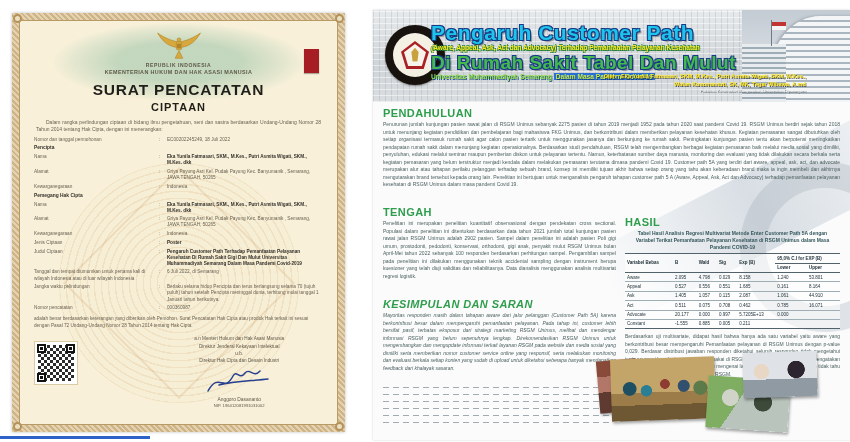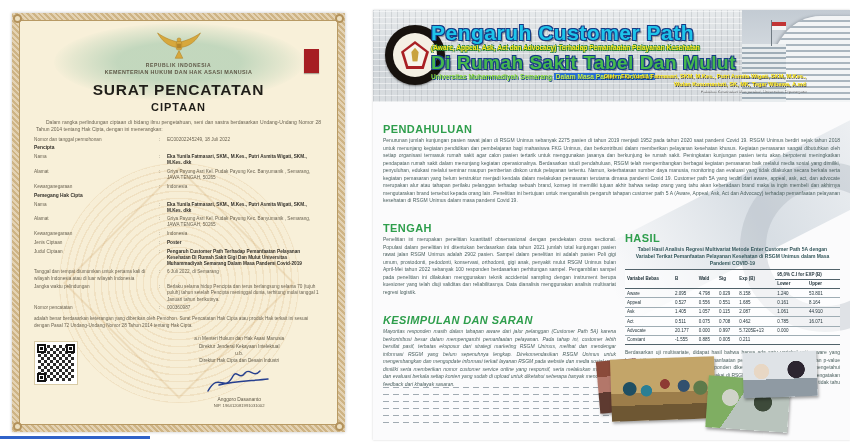--- a/index.html
+++ b/index.html
@@ -125,21 +125,21 @@
   .auth { font-size:5.6px; font-weight:bold; color:#ffe81e; text-shadow:0.7px 0.7px 0 #444; }
   .affil { font-size:4.2px; color:#eef1f3; text-shadow:0.5px 0.5px 0 #666; }
 
   .p-body { position:absolute; left:0; top:92px; width:100%; height:338px; background:#fbfbfc; overflow:hidden; }
   .swoosh { position:absolute; left:220px; top:70px; width:330px; height:80px;
     background:linear-gradient(90deg, rgba(173,187,199,0.0), rgba(173,187,199,0.45), rgba(173,187,199,0.1));
     transform:rotate(-27deg); }
   .arc { position:absolute; right:-60px; top:60px; width:170px; height:170px; border-radius:50%;
     border:26px solid rgba(158,168,178,0.30); }
 
-  .sec-h { font-size:11px; font-weight:bold; color:#2e9e4c; letter-spacing:0.4px; margin:16px 0 2px 0; }
+  .sec-h { font-size:11px; font-weight:bold; color:#2e9e4c; letter-spacing:0.4px; margin:0 0 2px 0; }
   .sec-p { font-size:5px; line-height:1.5; color:#4a5f5e; text-align:justify; margin:0; }
 
   .p-pend { position:absolute; left:10px; top:5px; width:457px; }
   .p-metode { position:absolute; left:10px; top:104px; width:233px; }
   .p-kesimpulan { position:absolute; left:10px; top:196px; width:233px;font-style:italic; }
 
   .p-hasil { position:absolute; left:252px; top:114px; width:215px; z-index:2; }
   .tbl-caption { font-size:5px; font-weight:bold; color:#35585c; text-align:center; line-height:1.35; margin:2px 10px 3px 10px; }
   table.reg { width:100%; border-collapse:collapse; font-size:4.5px; color:#22333a; background:rgba(255,255,255,0.55); }
   table.reg th, table.reg td { padding:1.5px 2px; text-align:left; line-height:1.2; }

